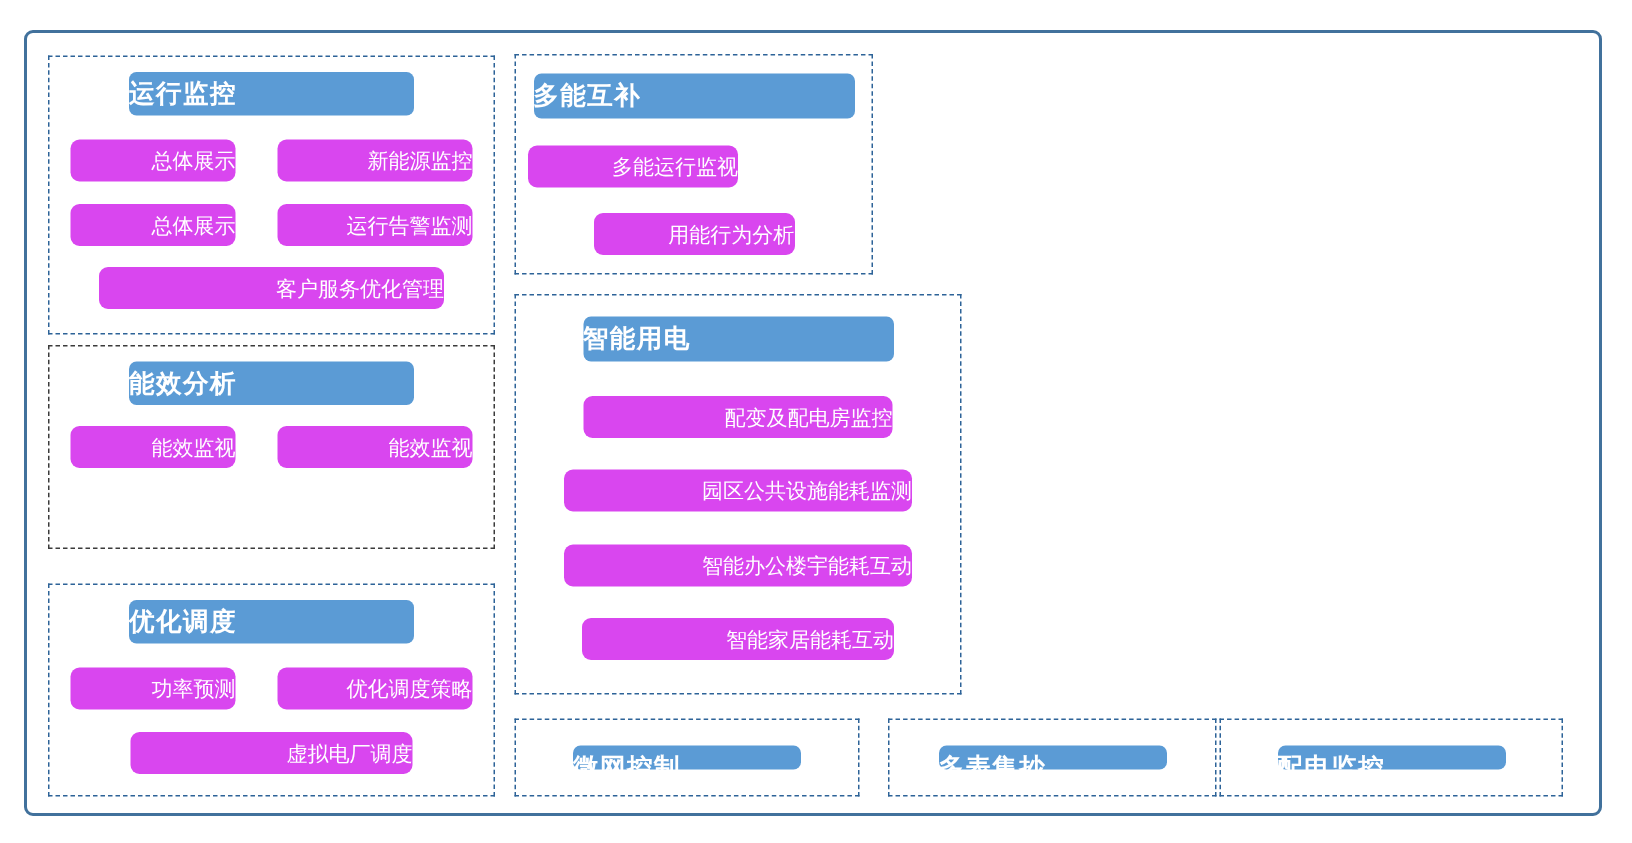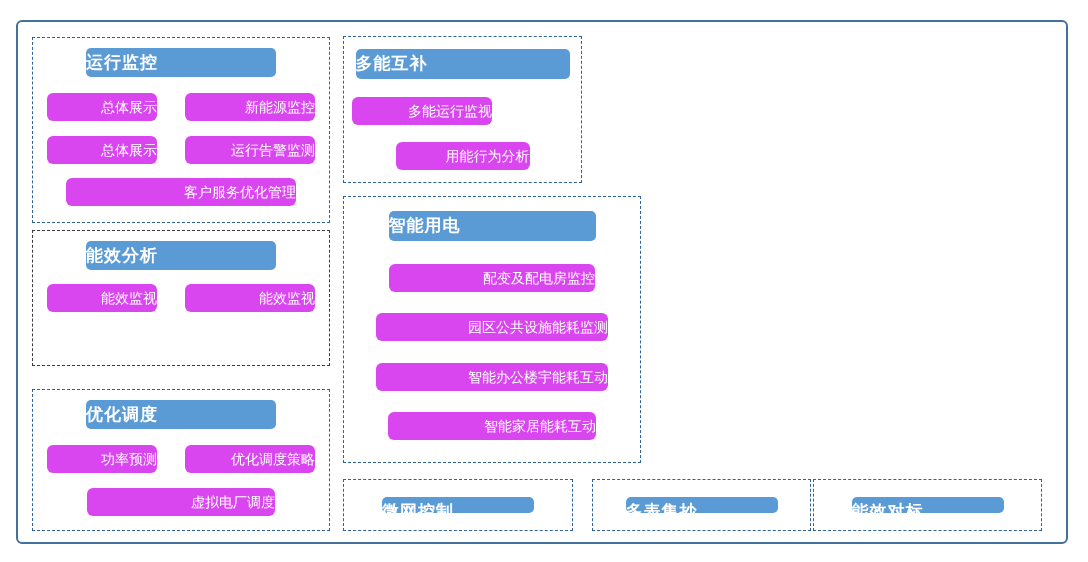--- a/index.html
+++ b/index.html
@@ -116,15 +116,15 @@
 
 
 
   <div class="sec dash-blue bottom-sec" id="sec-mg">
     <div class="hdr w152">微网控制</div>
   </div>
   <div class="sec dash-blue bottom-sec" id="sec-mm">
     <div class="hdr w152">多表集抄</div>
   </div>
   <div class="sec dash-blue bottom-sec" id="sec-so">
-    <div class="hdr w152">能效对标</div>
+    <div class="hdr w152">配电监控</div>
   </div>
 </div>
 
 </body></html>

